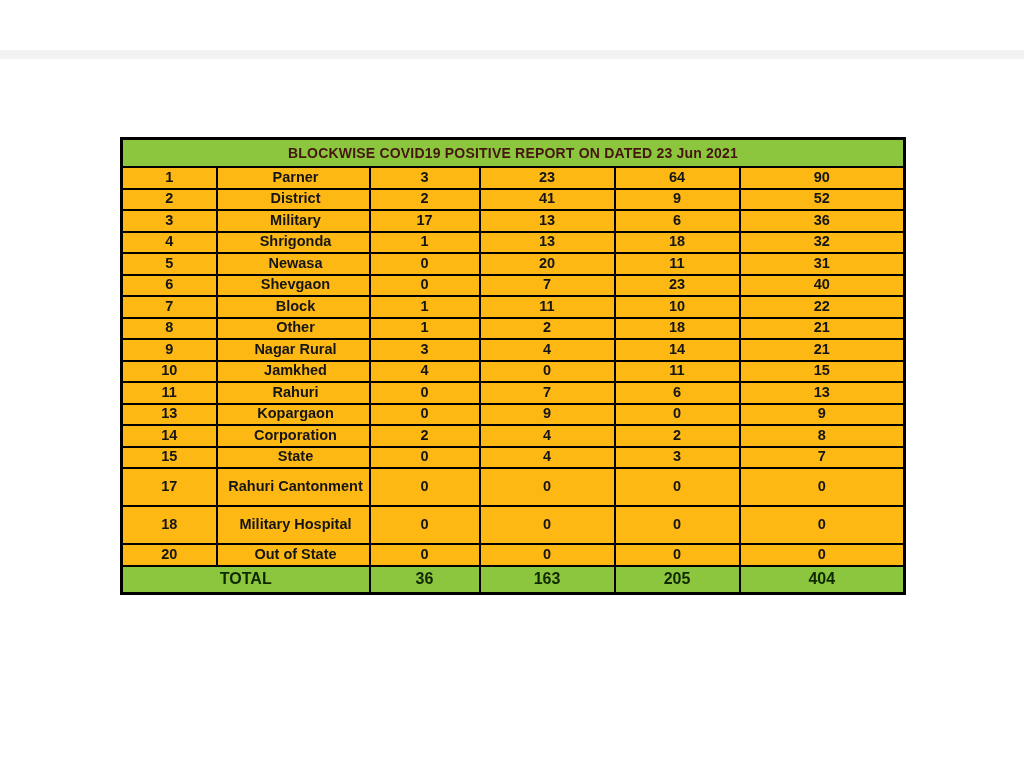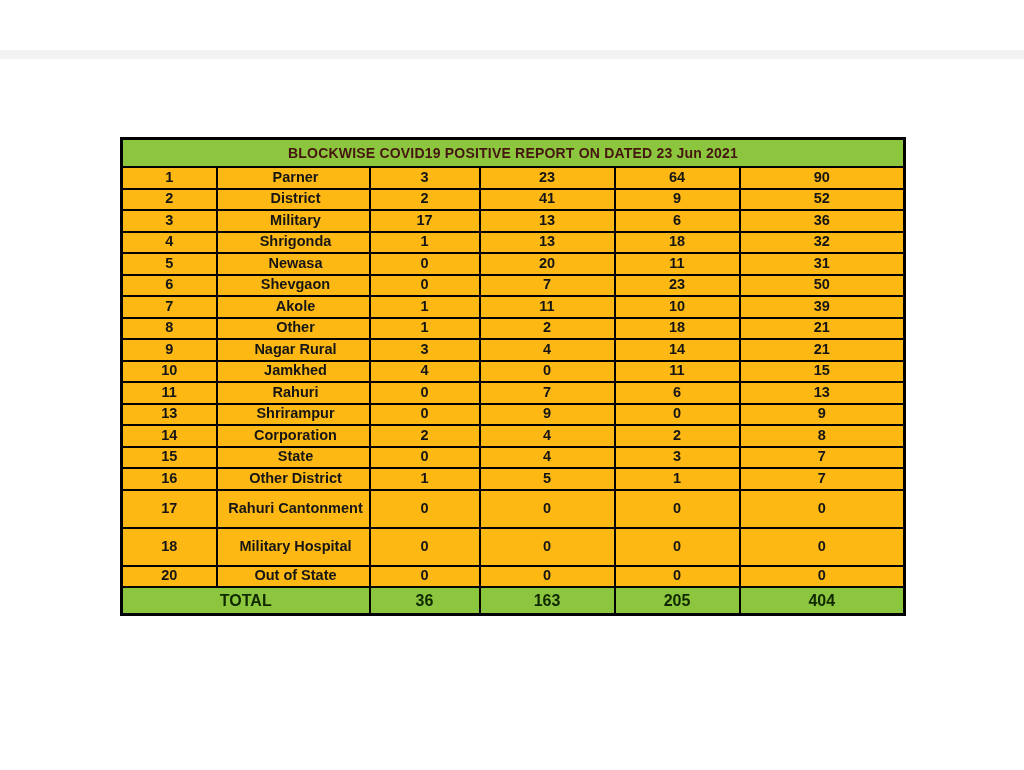--- a/index.html
+++ b/index.html
@@ -141,29 +141,29 @@
           <td class="c-num">20</td>
           <td class="c-num">11</td>
           <td class="c-num">31</td>
         </tr>
         <tr>
           <td class="c-sr">6</td>
           <td class="c-block">Shevgaon</td>
           <td class="c-num">0</td>
           <td class="c-num">7</td>
           <td class="c-num">23</td>
-          <td class="c-num">50</td>
+          <td class="c-num">40</td>
         </tr>
         <tr>
           <td class="c-sr">7</td>
-          <td class="c-block">Akole</td>
+          <td class="c-block">Block</td>
           <td class="c-num">1</td>
           <td class="c-num">11</td>
           <td class="c-num">10</td>
-          <td class="c-num">39</td>
+          <td class="c-num">22</td>
         </tr>
         <tr>
           <td class="c-sr">8</td>
           <td class="c-block">Other</td>
           <td class="c-num">1</td>
           <td class="c-num">2</td>
           <td class="c-num">18</td>
           <td class="c-num">21</td>
         </tr>
         <tr>
@@ -185,48 +185,40 @@
         <tr>
           <td class="c-sr">11</td>
           <td class="c-block">Rahuri</td>
           <td class="c-num">0</td>
           <td class="c-num">7</td>
           <td class="c-num">6</td>
           <td class="c-num">13</td>
         </tr>
         <tr>
           <td class="c-sr">13</td>
-          <td class="c-block">Shrirampur</td>
+          <td class="c-block">Kopargaon</td>
           <td class="c-num">0</td>
           <td class="c-num">9</td>
           <td class="c-num">0</td>
           <td class="c-num">9</td>
         </tr>
         <tr>
           <td class="c-sr">14</td>
           <td class="c-block">Corporation</td>
           <td class="c-num">2</td>
           <td class="c-num">4</td>
           <td class="c-num">2</td>
           <td class="c-num">8</td>
         </tr>
         <tr>
           <td class="c-sr">15</td>
           <td class="c-block">State</td>
           <td class="c-num">0</td>
           <td class="c-num">4</td>
           <td class="c-num">3</td>
-          <td class="c-num">7</td>
-        </tr>
-        <tr>
-          <td class="c-sr">16</td>
-          <td class="c-block">Other District</td>
-          <td class="c-num">1</td>
-          <td class="c-num">5</td>
-          <td class="c-num">1</td>
           <td class="c-num">7</td>
         </tr>
         <tr class="tall">
           <td class="c-sr">17</td>
           <td class="c-block">Rahuri Cantonment</td>
           <td class="c-num">0</td>
           <td class="c-num">0</td>
           <td class="c-num">0</td>
           <td class="c-num">0</td>
         </tr>

